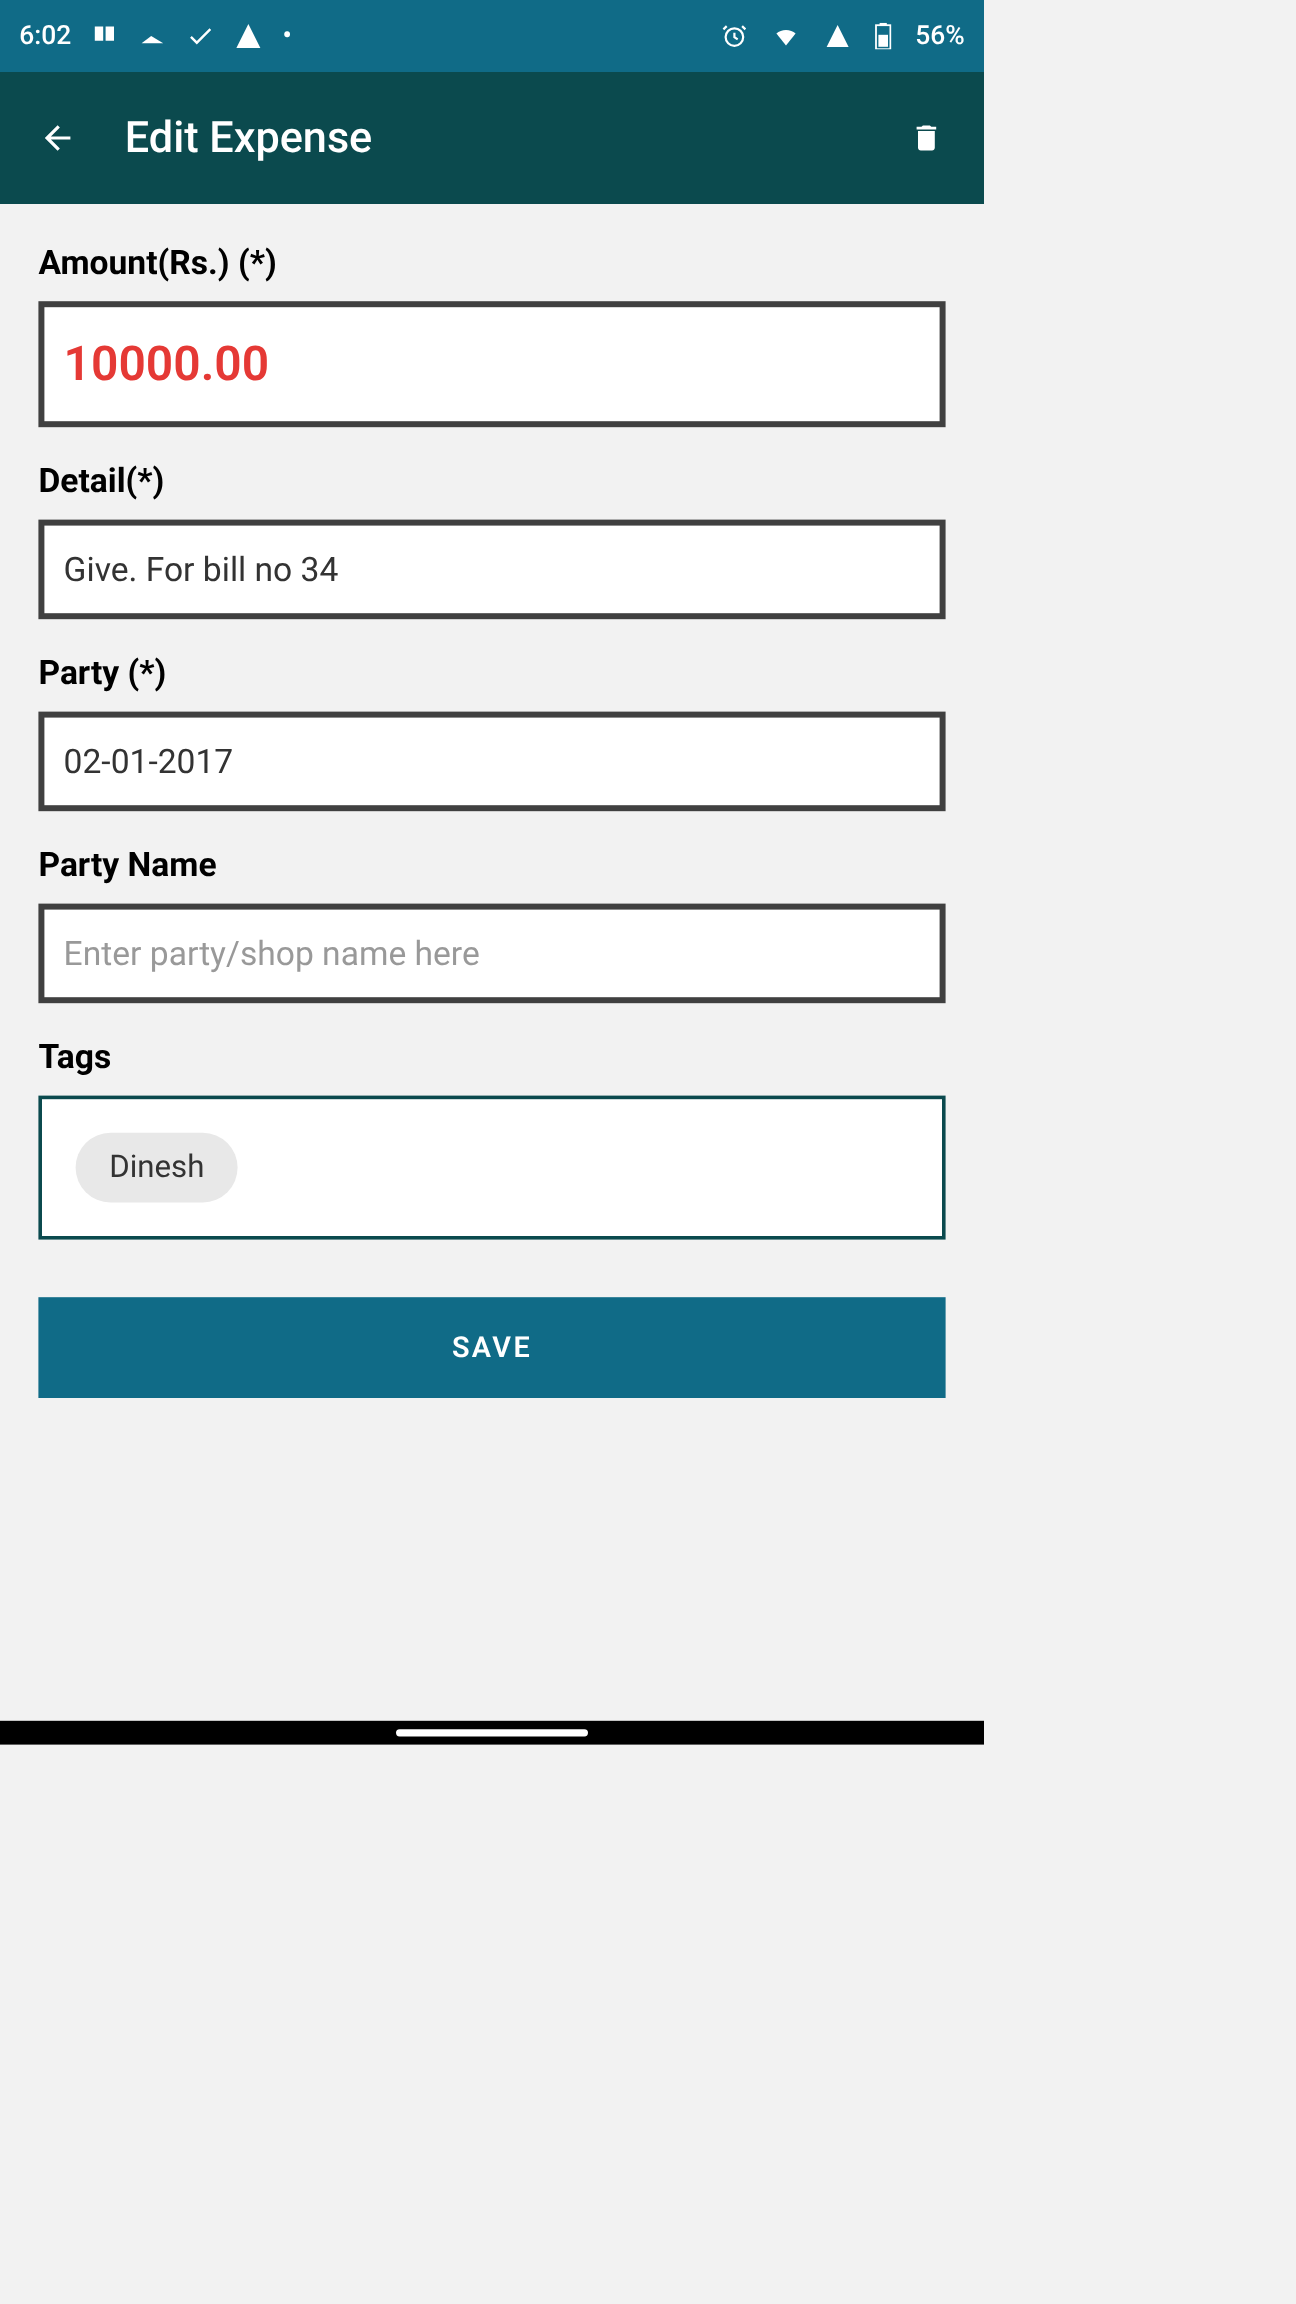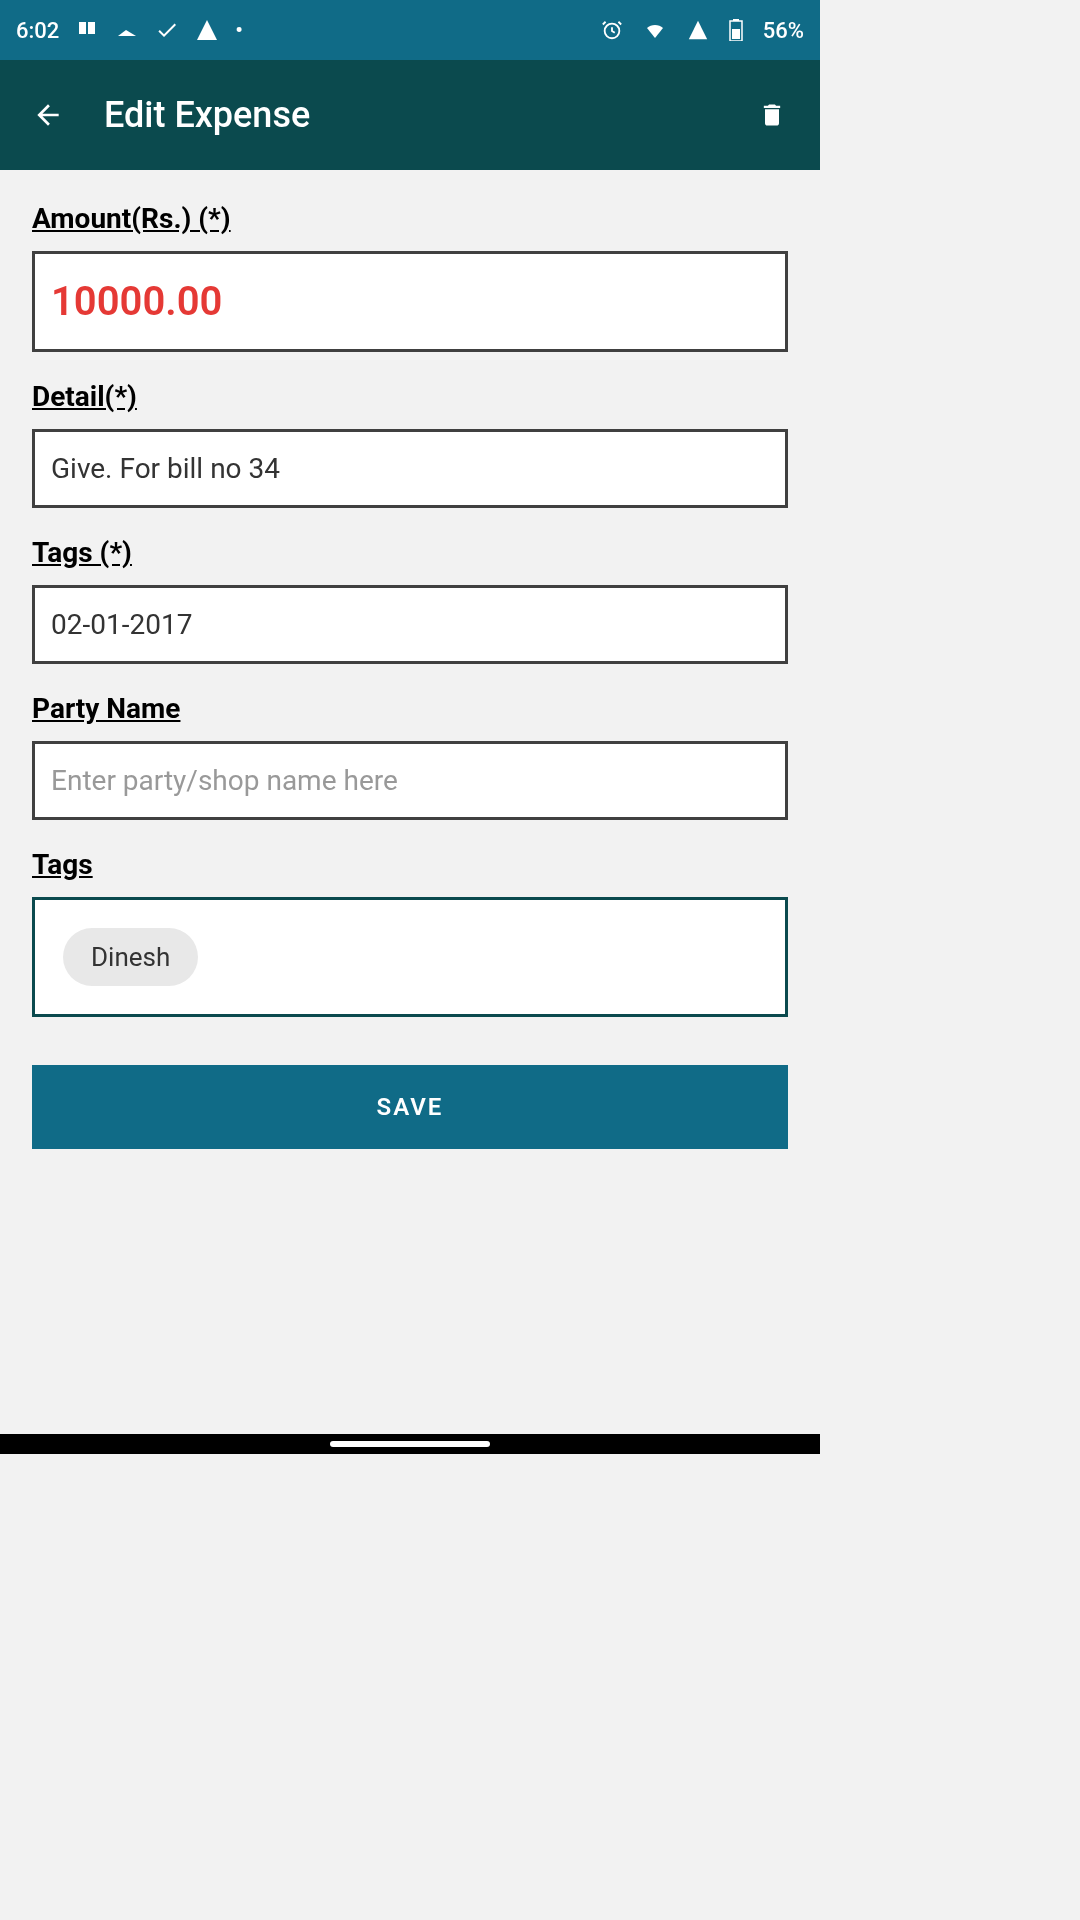--- a/index.html
+++ b/index.html
@@ -89,26 +89,25 @@
     .field-group {
       margin-bottom: 28px;
     }
     
     .field-label {
       font-size: 28px;
       font-weight: 700;
       color: #000;
       margin-bottom: 16px;
       display: block;
-      text-decoration: underline;
     }
     
     .field-input {
       width: 100%;
-      border: 3px solid #404040;
+      border: 5px solid #404040;
       background: white;
       padding: 20px 16px;
       font-size: 28px;
       color: #333;
       outline: none;
     }
     
     .field-input.amount {
       color: #e53935;
       font-size: 40px;
@@ -244,21 +243,21 @@
     <label class="field-label">Amount(Rs.) (*)</label>
     <input type="text" class="field-input amount" value="10000.00" style="">
   </div>
   
   <div class="field-group">
     <label class="field-label">Detail(*)</label>
     <input type="text" class="field-input" value="Give. For bill no 34" style="">
   </div>
   
   <div class="field-group">
-    <label class="field-label">Tags (*)</label>
+    <label class="field-label">Party (*)</label>
     <input type="text" class="field-input" value="02-01-2017" style="">
   </div>
   
   <div class="field-group">
     <label class="field-label">Party Name</label>
     <input type="text" class="field-input" placeholder="Enter party/shop name here" style="">
   </div>
   
   <div class="field-group">
     <label class="field-label">Tags</label>

